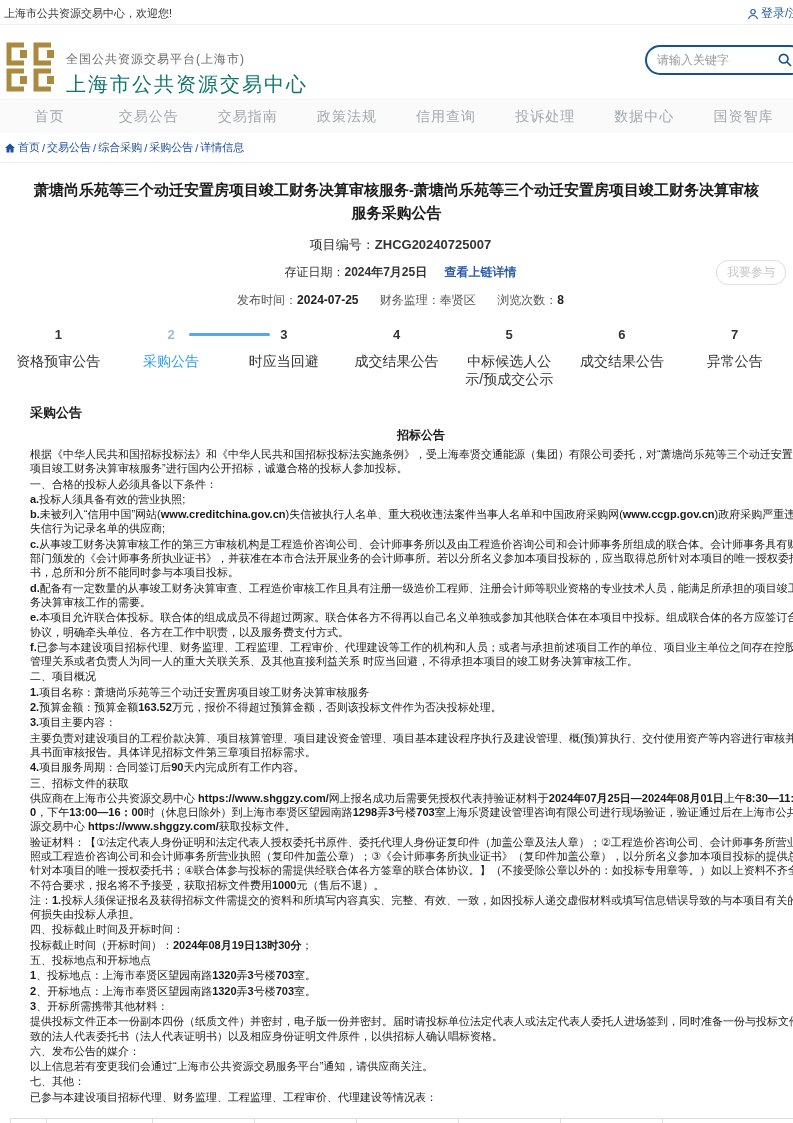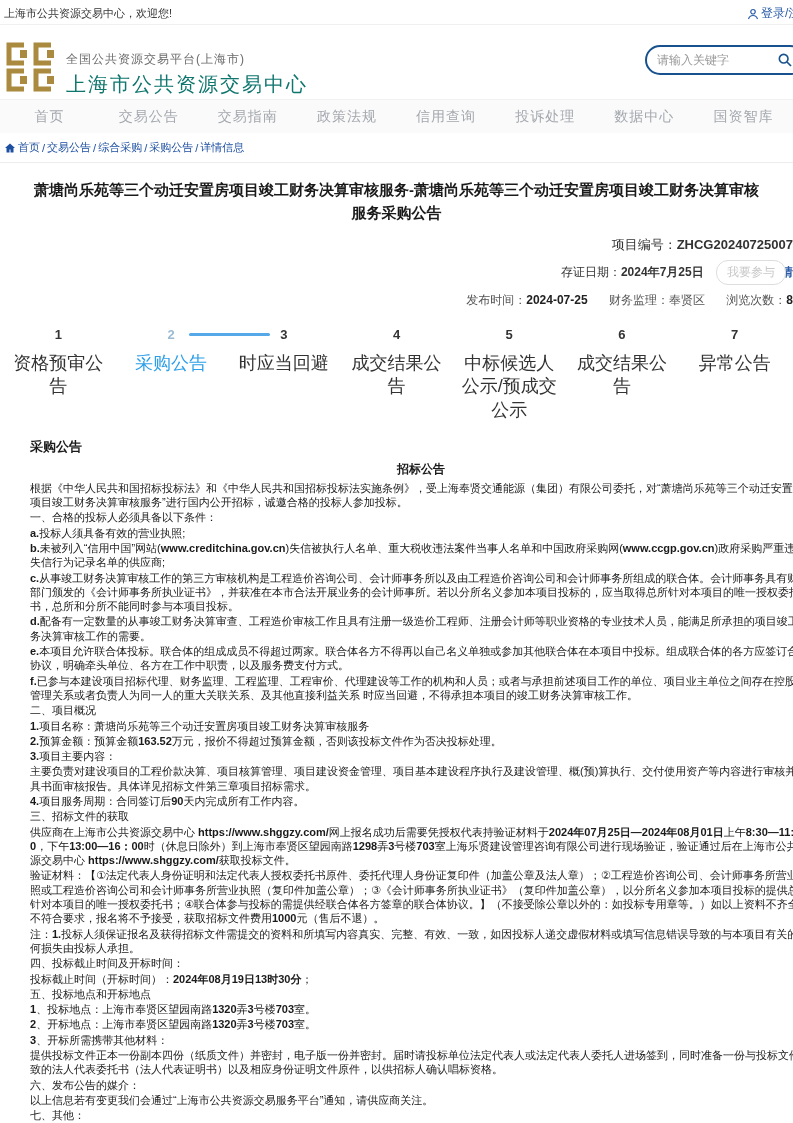--- a/index.html
+++ b/index.html
@@ -23,35 +23,35 @@
   
   .navbar { display:flex; height:34px; align-items:center; background:#fafafa; border-top:1px solid #f2f2f2; }
   .nav-item { flex:1; text-align:center; font-size:14px; color:#a3a8ae; cursor:pointer; letter-spacing:1px; }
   
   .breadcrumb { padding:7px 4px; font-size:11px; color:#1e50a2; display:flex; align-items:center; gap:2px; }
   .bc-item { color:#1e50a2; cursor:pointer; }
   .bc-sep { color:#1e50a2; }
   
   .main { border-top:1px solid #ededed; padding-top:16px; position:relative; }
   .doc-title { width:730px; margin:0 auto; text-align:center; font-size:15px; font-weight:bold; color:#1a1a1a; line-height:1.5; }
-  .meta { text-align:right; font-size:12px; color:#333;margin-left:8px; }
+  .meta { text-align:center; font-size:12px; color:#333;margin-left:8px; }
   .meta-1 { margin-top:12px; font-size:13px; }
   .meta-1 b { font-size:13px; }
   .meta-2 { margin-top:10px; }
   .chain-link { color:#2a5caa; font-weight:bold; margin-left:14px; cursor:pointer; }
   .meta-3 { margin-top:11px; color:#555; }
   .meta-3 b { color:#222; }
   .meta-3 .sp { display:inline-block; width:18px; }
   .participate { position:absolute; top:97px; left:716px; width:70px; height:25px; line-height:23px; text-align:center; border:1px solid #ddd; border-radius:12px; background:#fff; color:#c8c8c8; font-size:12px; cursor:pointer; }
   
   .steps { position:relative; display:flex; margin-top:18px; padding:0 2px; }
   .step { flex:1; text-align:center; }
   .step-num { font-size:13px; font-weight:bold; color:#333; height:16px; }
   .step.active .step-num { color:#9bbbd4; }
-  .step-label { margin-top:9px; font-size:18px; color:#333; line-height:1.3; padding:0 8px; }
+  .step-label { margin-top:9px; font-size:14px; color:#333; line-height:1.3; padding:0 8px; }
   .step.active .step-label { color:#2d9fe8; }
   .connector { position:absolute; top:6px; left:23.8%; width:10.2%; height:3px; background:#56a9e8; border-radius:2px; }
   
   .section-title { margin:16px 0 6px 30px; font-size:13px; font-weight:bold; color:#1a1a1a; }
   .body-text { width:782px; margin-left:30px; font-size:11px; line-height:1.3; color:#1a1a1a; }
   .para { margin:0 0 1px 0; word-break:break-all; }
   .para.center { text-align:center; font-weight:bold; font-size:12px; margin-bottom:3px; }
   
   .tbl-wrap { margin:14px 0 0 10px; }
   table { border-collapse:collapse; table-layout:fixed; width:910px; font-size:11px; color:#333; }

